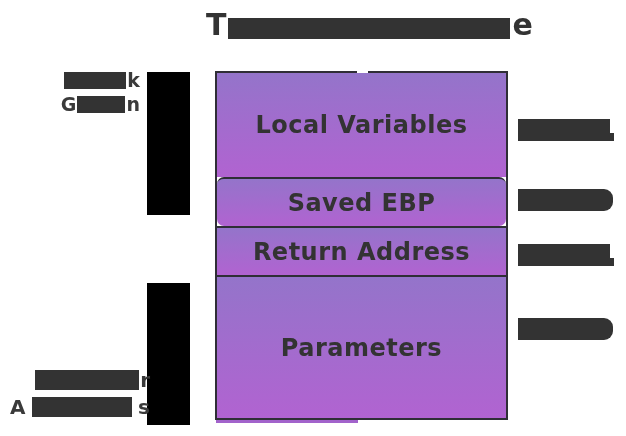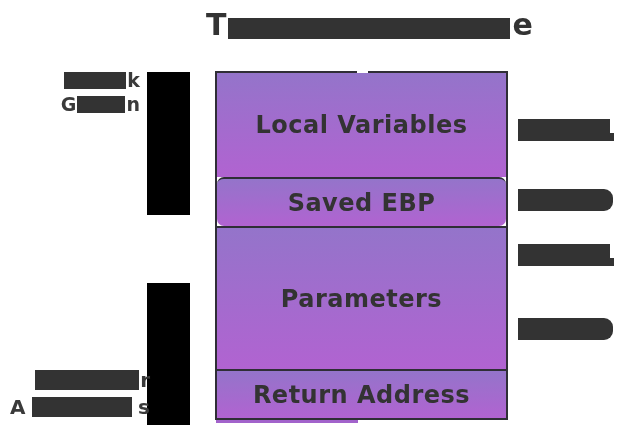--- a/index.html
+++ b/index.html
@@ -94,25 +94,25 @@
 <div class="abs vbar vbar-top"></div>
 <div class="abs vbar vbar-bottom"></div>
 
 <div class="abs stack-box">
   <div class="cell cell-local">
     <span>Local Variables</span>
   </div>
   <div class="cell cell-ebp">
     <span>Saved EBP</span>
   </div>
+  <div class="cell cell-return">
+    <span>Return Address</span>
+  </div>
   <div class="cell cell-params">
     <span>Parameters</span>
-  </div>
-  <div class="cell cell-return">
-    <span>Return Address</span>
   </div>
 </div>
 
 <div class="abs top-border-gap"></div>
 <div class="abs top-border-gap-fill"></div>
 <div class="abs bottom-strip"></div>
 
 <div class="abs addr addr-1">
   <span class="addr-tail"></span>
 </div>

